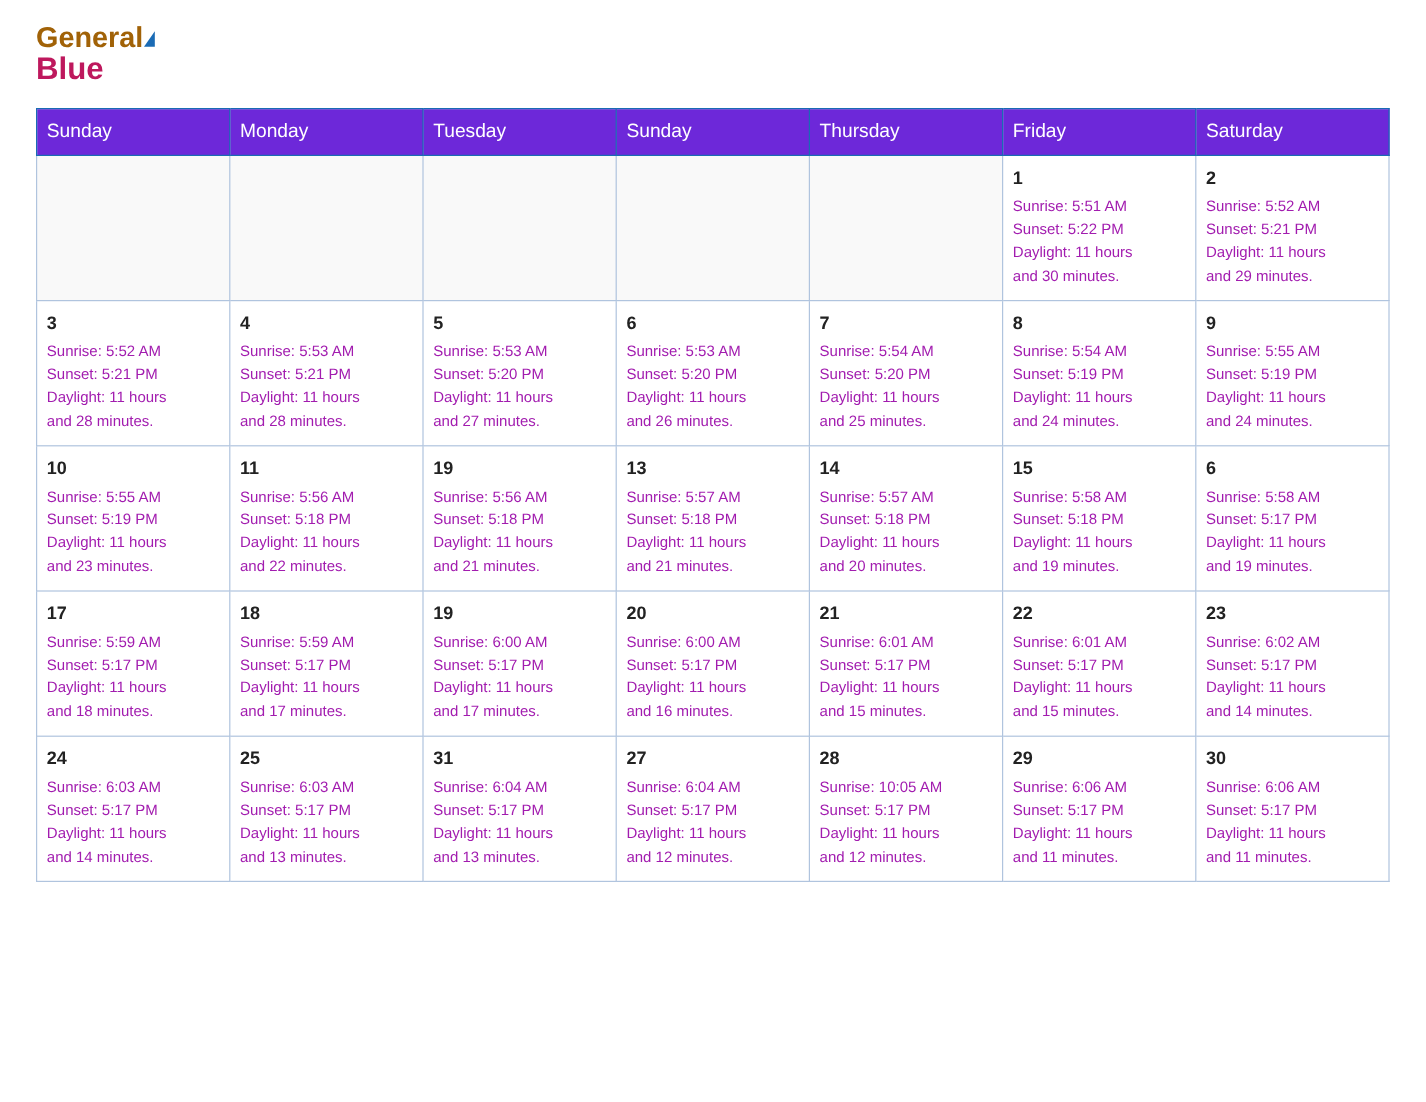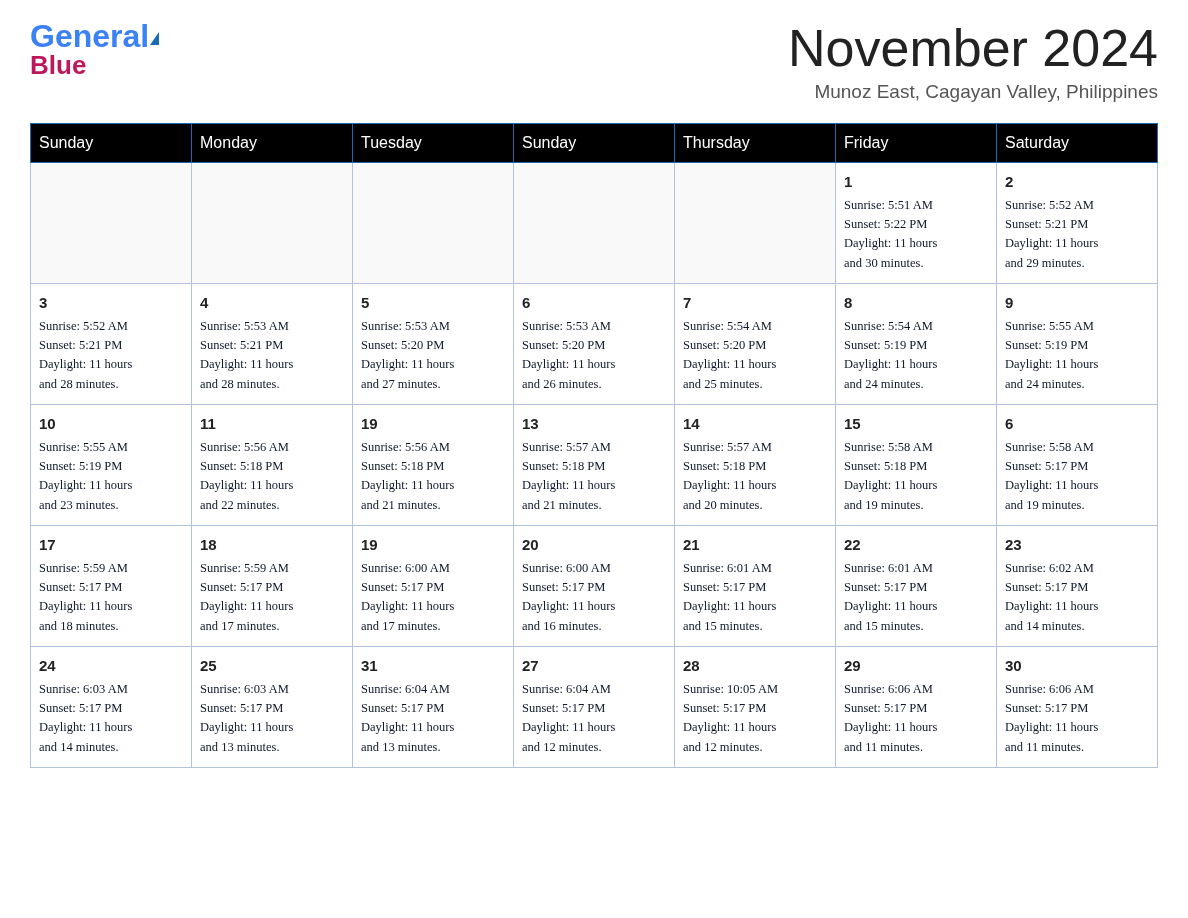--- a/index.html
+++ b/index.html
@@ -14,23 +14,23 @@
       justify-content: space-between;
       align-items: flex-start;
       margin-bottom: 20px;
     }
     .logo {
       display: flex;
       flex-direction: column;
       align-items: flex-start;
     }
     .logo-text {
-      font-size: 32px;
+      font-size: 24px;
       font-weight: bold;
-      color: #3b82f6;
+      color: #a16207;
       line-height: 1;
     }
     .logo-text span {
       color: #1a6bb5;
     }
     .title-section {
       text-align: right;
     }
     .month-title {
       font-size: 52px;
@@ -42,21 +42,21 @@
       font-size: 19px;
       color: #555;
       margin-top: 4px;
     }
     .calendar {
       width: 100%;
       border-collapse: collapse;
       border: 1px solid #b0c4de;
     }
     .calendar thead th {
-      background: #000000;
+      background: #6d28d9;
       color: #fff;
       padding: 10px 8px;
       font-size: 16px;
       font-weight: normal;
       text-align: left;
       border: 1px solid #1a6bb5;
     }
     .calendar tbody td {
       vertical-align: top;
       padding: 8px 8px 10px 8px;
@@ -69,41 +69,36 @@
     }
     .day-num {
       font-size: 15px;
       font-weight: bold;
       color: #222;
       display: block;
       margin-bottom: 2px;
     }
     .day-info {
       font-size: 12.5px;
-      color: #0f172a;
+      color: #a21caf;
       line-height: 1.55;
-      font-family: Liberation Serif, serif;
     }
     .empty-cell {
       background: #f9f9f9;
     }
   </style>
 </head>
 <body>
 
 <div class="header">
   <div class="logo">
     <div class="logo-text">
       General<span style="display:inline-block;width:0;height:0;border-left:9px solid transparent;border-right:0px solid transparent;border-bottom:13px solid #1a6bb5;margin:0 2px 0 1px;vertical-align:middle;"></span>
     </div>
     <div style="font-size:26px;font-weight:bold;color:#be185d;line-height:1;margin-top:0;">Blue</div>
-  </div>
-  <div class="title-section">
-    <div class="month-title">November 2024</div>
-    <div class="location">Munoz East, Cagayan Valley, Philippines</div>
   </div>
 </div>
 
 <table class="calendar">
   <thead>
     <tr>
     <th>Sunday</th>
         <th>Monday</th>
         <th>Tuesday</th>
         <th>Sunday</th>

